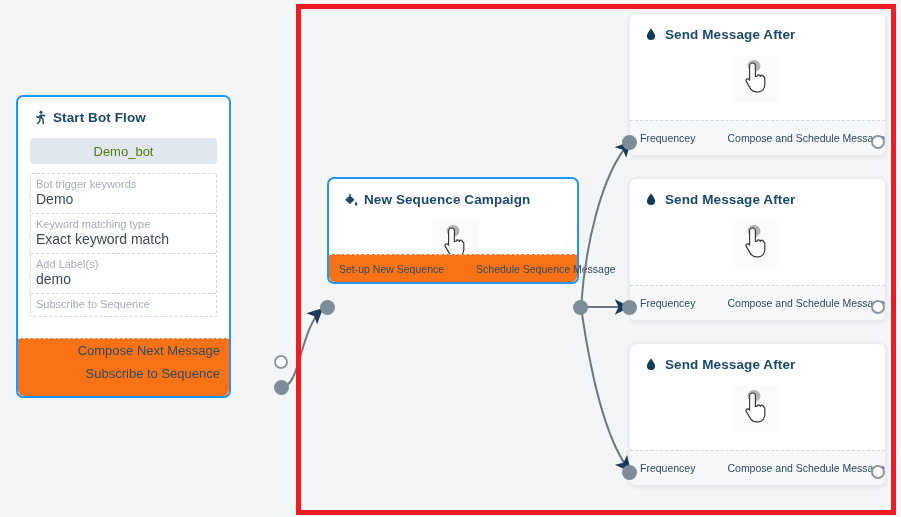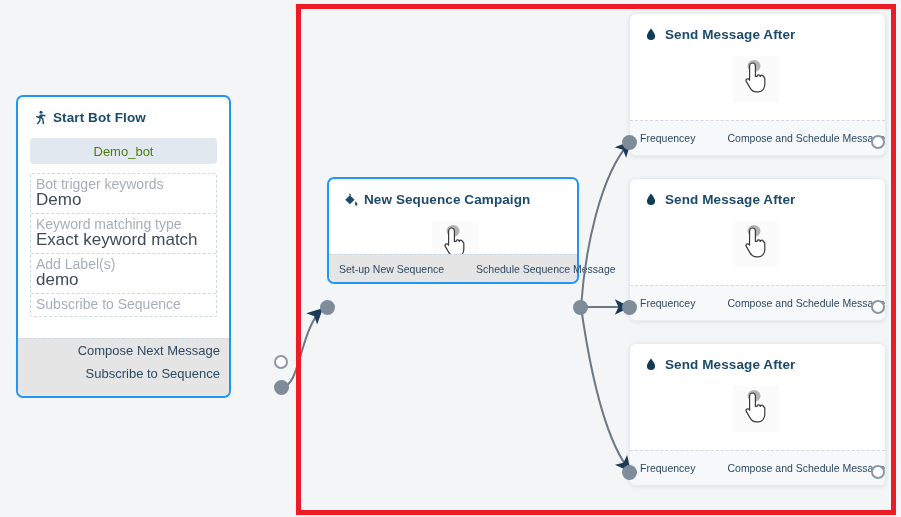--- a/index.html
+++ b/index.html
@@ -84,40 +84,40 @@
     margin: 9px 12px 0 12px;
     border: 1px dashed #cfd9e4;
     border-radius: 2px;
   }
   .field {
     padding: 4px 5px 5px 5px;
     border-bottom: 1px dashed #cfd9e4;
   }
   .field:last-child { border-bottom: none; }
   .field-label {
-    font-size: 14px;
+    font-size: 11px;
     color: #a6aebb;
     line-height: 13px;
   }
   .field-value {
-    font-size: 17px;
+    font-size: 14px;
     color: #404a56;
     line-height: 17px;
   }
 
   
   .node-footer {
     position: absolute;
     left: 0; right: 0; bottom: 0;
     border-top: 1px dashed #cfd9e4;
     background: #f6f8fa;
     border-radius: 0 0 6px 6px;
     box-sizing: border-box;
   }
-  .node.selected .node-footer { background: #e5e5e5; }
+  .node.selected .node-footer { background: #f97316; }
 
   .port-row {
     display: flex;
     align-items: center;
     justify-content: flex-end;
     height: 23px;
     padding-right: 9px;
     gap: 6px;
   }
   .port-label {

